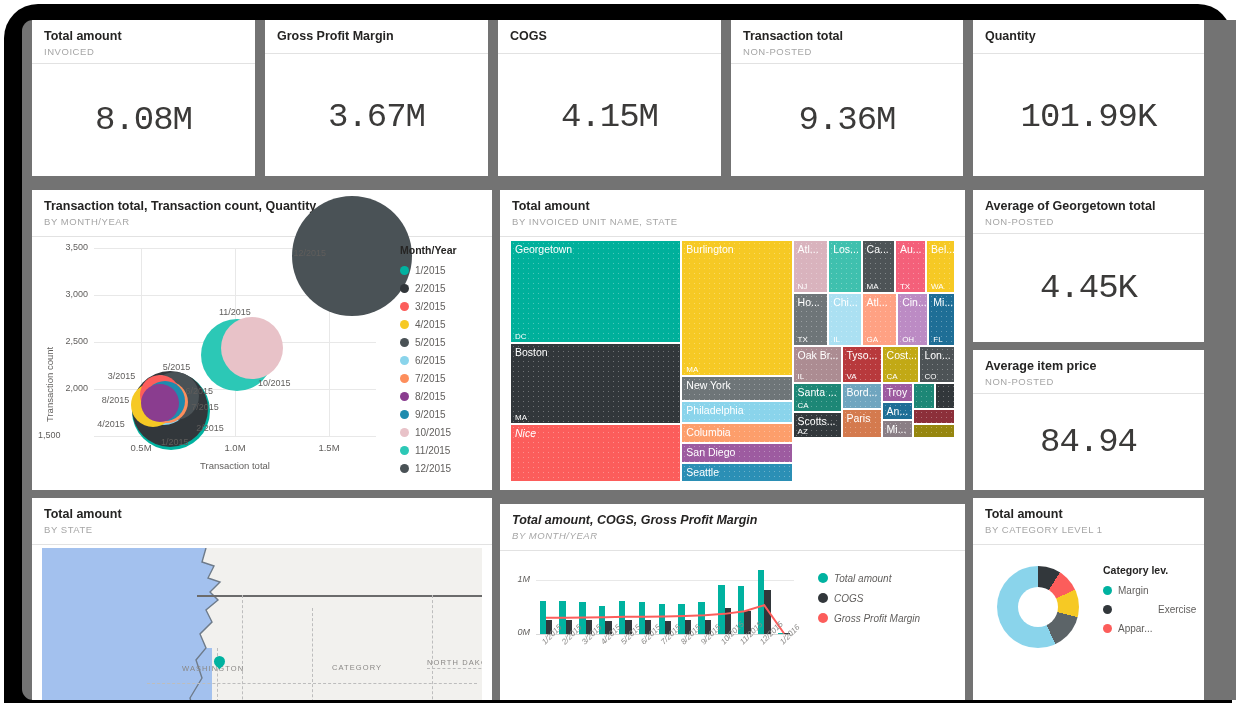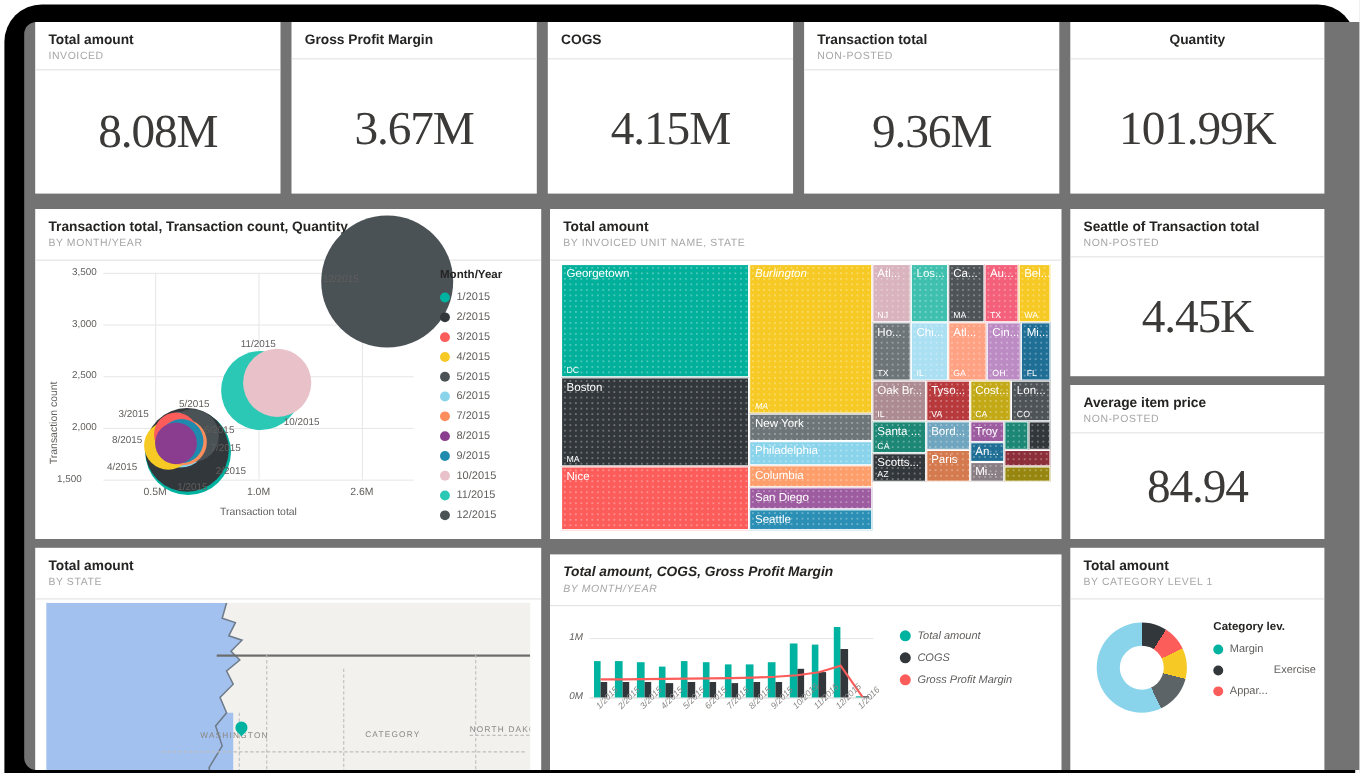--- a/index.html
+++ b/index.html
@@ -12,22 +12,22 @@
   .bezel{position:absolute;left:4px;top:4px;width:1228px;height:700px;background:#000000;
          border-radius:34px 34px 0 0;}
   .canvas{position:absolute;left:22px;top:20px;width:1229px;height:680px;background:#737373;overflow:hidden;border-radius:11px;}
 
   
   .tile{position:absolute;background:#ffffff;box-sizing:border-box;overflow:hidden;}
   .tile-hd{padding:9px 12px 8px 12px;border-bottom:1px solid #e2e2e2;box-sizing:border-box;}
   .t-title{font-size:12.5px;font-weight:bold;color:#252423;line-height:15px;white-space:nowrap;}
   .t-sub{font-size:9.5px;color:#a6a6a6;letter-spacing:.55px;line-height:13px;margin-top:1px;white-space:nowrap;}
   .bigvalue{display:flex;align-items:center;justify-content:center;width:100%;height:calc(100% - 44px);
-            font-size:43px;font-weight:300;color:#3b3a39;letter-spacing:-1px;
-            font-family:Liberation Serif, serif;}
+            font-size:34px;font-weight:300;color:#3b3a39;letter-spacing:-1px;
+            font-family:Liberation Mono, monospace;}
   .bigvalue.short{height:calc(100% - 30px);}
 
   
   .plotwrap{position:absolute;left:0;top:44px;right:0;bottom:0;}
   .axis-label{position:absolute;font-size:9.5px;color:#605e5c;}
   .ylab{transform:rotate(-90deg);transform-origin:left top;white-space:nowrap;}
   .gridline{position:absolute;background:#e8e8e8;height:1px;}
   .gridvline{position:absolute;background:#e8e8e8;width:1px;}
   .bubble{position:absolute;border-radius:50%;}
   .bublabel{position:absolute;font-size:9px;color:#605e5c;white-space:nowrap;}
@@ -89,50 +89,50 @@
           </div>
           <div class="bigvalue short">4.15M</div>
         </div>
         <div class="tile" style="left: 709px; top: 0px; width: 232px; height: 156px;">
           <div class="tile-hd" style="height:44px">
             <div class="t-title">Transaction total</div>
             <div class="t-sub">NON-POSTED</div>
           </div>
           <div class="bigvalue">9.36M</div>
         </div>
-        <div class="tile" style="left: 951px; top: 0px; width: 231px; height: 156px; text-align: center;">
+        <div class="tile" style="left: 951px; top: 0px; width: 231px; height: 156px;">
           <div class="tile-hd" style="height:34px">
             <div class="t-title">Quantity</div>
           </div>
           <div class="bigvalue short">101.99K</div>
         </div>
       </div>
 
     <div class="tile" style="left:10px;top:170px;width:460px;height:300px;">
       <div class="tile-hd">
         <div class="t-title">Transaction total, Transaction count, Quantity</div>
         <div class="t-sub">BY MONTH/YEAR</div>
       </div>
       <div class="plotwrap" id="scatter-plot">
           <div class="gridline" style="left:62px;top:202px;width:282px;"></div>
-          <div class="ytick" style="left:6px;top:196px;width:50px;text-align:center;">1,500</div>
+          <div class="ytick" style="left:6px;top:196px;width:50px;text-align:left;">1,500</div>
           <div class="gridline" style="left:62px;top:155px;width:282px;"></div>
           <div class="ytick" style="left:6px;top:149px;width:50px;text-align:right;">2,000</div>
           <div class="gridline" style="left:62px;top:108px;width:282px;"></div>
           <div class="ytick" style="left:6px;top:102px;width:50px;text-align:right;">2,500</div>
           <div class="gridline" style="left:62px;top:61px;width:282px;"></div>
           <div class="ytick" style="left:6px;top:55px;width:50px;text-align:right;">3,000</div>
           <div class="gridline" style="left:62px;top:14px;width:282px;"></div>
           <div class="ytick" style="left:6px;top:8px;width:50px;text-align:right;">3,500</div>
           <div class="gridvline" style="left:109px;top:14px;height:188px;"></div>
           <div class="axis-label" style="left:89px;top:208px;width:40px;text-align:center;">0.5M</div>
           <div class="gridvline" style="left:203px;top:14px;height:188px;"></div>
           <div class="axis-label" style="left:183px;top:208px;width:40px;text-align:center;">1.0M</div>
           <div class="gridvline" style="left:297px;top:14px;height:188px;"></div>
-          <div class="axis-label" style="left:277px;top:208px;width:40px;text-align:center;">2.6M</div>
+          <div class="axis-label" style="left:277px;top:208px;width:40px;text-align:center;">1.5M</div>
           <div class="axis-label ylab" style="left:12px;top:188px;">Transaction count</div>
           <div class="axis-label" style="left:62px;top:226px;width:282px;text-align:center;">Transaction total</div>
           <div class="bubble" style="left:259.56px;top:-38.47999999999999px;width:120px;height:120px;background:#4A5256;"></div>
           <div class="bubble" style="left:100.07999999999998px;top:137.62px;width:78px;height:78px;background:#00B2A0;"></div>
           <div class="bubble" style="left:100.13999999999999px;top:136.74px;width:76px;height:76px;background:#32373B;"></div>
           <div class="bubble" style="left:168.88000000000002px;top:85.16px;width:72px;height:72px;background:#2CC8B6;"></div>
           <div class="bubble" style="left:188.92000000000002px;top:82.64px;width:62px;height:62px;background:#E8C2C8;"></div>
           <div class="bubble" style="left:106.56px;top:141.28px;width:50px;height:50px;background:#8AD4EB;"></div>
           <div class="bubble" style="left:118.84px;top:137.57999999999998px;width:48px;height:48px;background:#4A5256;"></div>
           <div class="bubble" style="left:99.22px;top:148.98px;width:44px;height:44px;background:#F6C924;"></div>
@@ -214,25 +214,25 @@
           <div class="tmcell" style="left:0%;top:0%;width:38.5%;height:42.5%;background:#00B09B;">
             <span class="tmdots"></span>
             <span class="tmname">Georgetown</span>
             <span class="tmstate">DC</span>
           </div>
           <div class="tmcell" style="left:0%;top:42.5%;width:38.5%;height:33.5%;background:#32373B;">
             <span class="tmdots"></span>
             <span class="tmname">Boston</span>
             <span class="tmstate">MA</span>
           </div>
-          <div class="tmcell" style="left:0%;top:76%;width:38.5%;height:24%;background:#FC5D5B;">
+          <div class="tmcell" style="left:0%;top:76%;width:38.5%;height:24%;background:#FC5D5B;font-style:italic;">
             <span class="tmdots"></span>
             <span class="tmname">Nice</span>
           </div>
-          <div class="tmcell" style="left:38.5%;top:0%;width:25%;height:56%;background:#F6C924;font-style:italic;">
+          <div class="tmcell" style="left:38.5%;top:0%;width:25%;height:56%;background:#F6C924;">
             <span class="tmdots"></span>
             <span class="tmname">Burlington</span>
             <span class="tmstate">MA</span>
           </div>
           <div class="tmcell" style="left:38.5%;top:56%;width:25%;height:10.5%;background:#6E7578;">
             <span class="tmdots"></span>
             <span class="tmname">New York</span>
           </div>
           <div class="tmcell" style="left:38.5%;top:66.5%;width:25%;height:9%;background:#8AD4EB;">
             <span class="tmdots"></span>
@@ -360,21 +360,21 @@
           </div>
           <div class="tmcell" style="left:90.5%;top:76%;width:9.5%;height:6%;background:#96860F;">
             <span class="tmdots"></span>
           </div>
         </div>
     </div>
 
     <div id="side-kpi-col">
         <div class="tile" style="left: 951px; top: 170px; width: 231px; height: 152px;">
           <div class="tile-hd" style="height:44px">
-            <div class="t-title">Seattle of Transaction total</div>
+            <div class="t-title">Average of Georgetown total</div>
             <div class="t-sub">NON-POSTED</div>
           </div>
           <div class="bigvalue">4.45K</div>
         </div>
         <div class="tile" style="left: 951px; top: 330px; width: 231px; height: 140px;">
           <div class="tile-hd" style="height:44px">
             <div class="t-title">Average item price</div>
             <div class="t-sub">NON-POSTED</div>
           </div>
           <div class="bigvalue">84.94</div>

